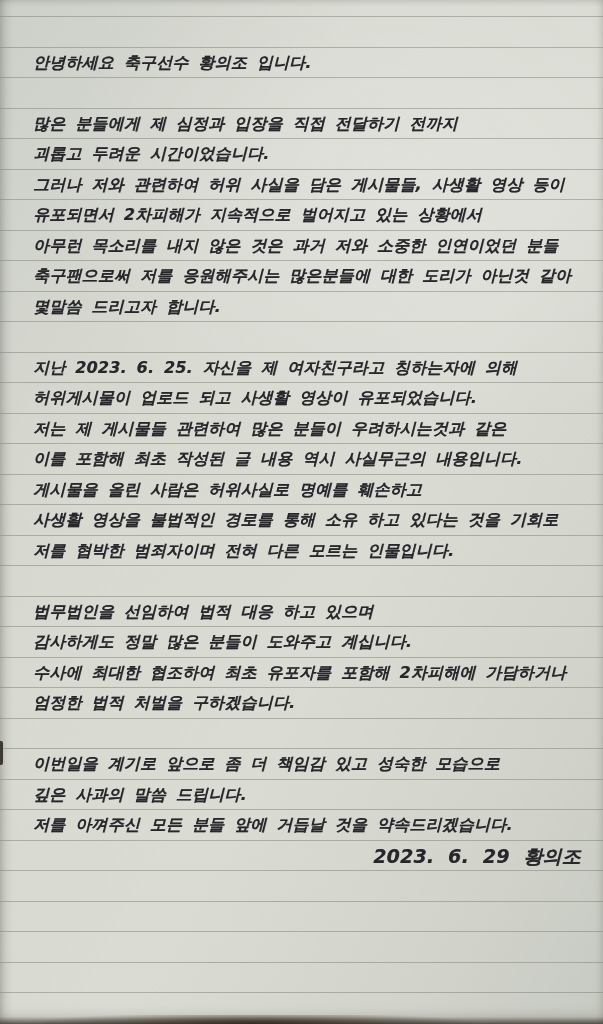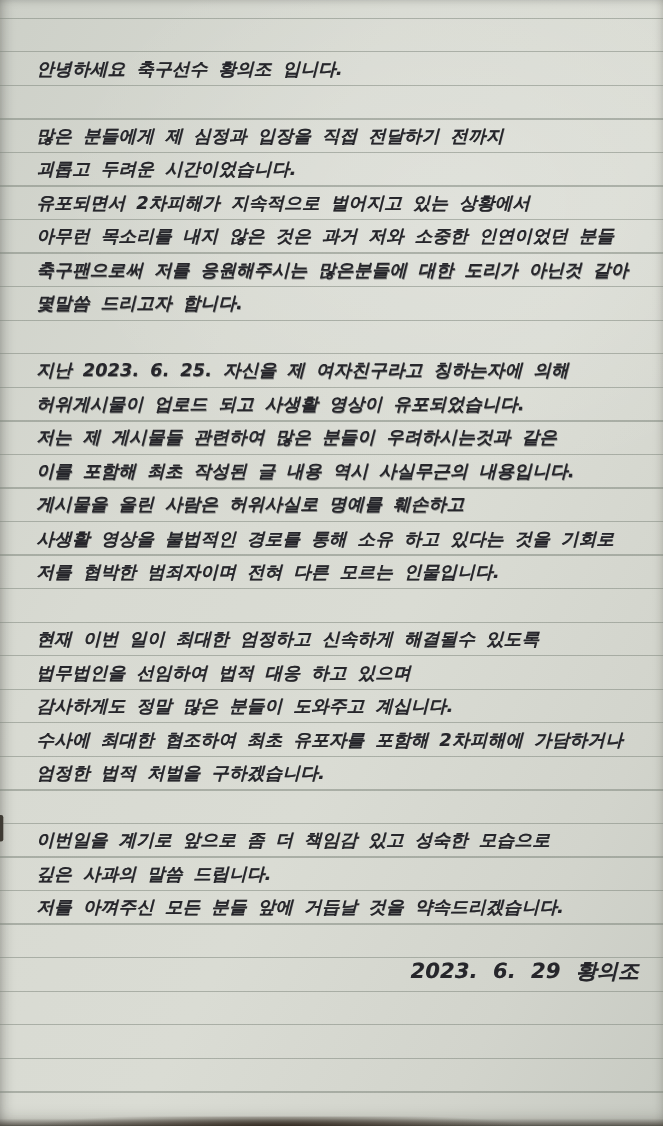--- a/index.html
+++ b/index.html
@@ -52,21 +52,21 @@
     overflow: hidden;
     color: #26262b;
     font-size: 16px;
     font-weight: 600;
     letter-spacing: 0.2px;
     word-spacing: 4px;
     text-shadow: 0.4px 0.4px 0.3px rgba(30,30,35,0.45);
   }
   .line.blank {  }
   .line.signature {
-    margin-top: 27px;
+    margin-top: 0;
     padding-right: 22px;
     text-align: right;
     font-size: 19px;
     word-spacing: 7px;
   }
   
   .bottom-edge {
     position: absolute;
     left: 0;
     right: 0;
@@ -92,36 +92,36 @@
 <div class="photo">
   <div class="rules"></div>
 
   <div class="text-layer">
     <div class="line blank"></div>
     <div class="line">안녕하세요 축구선수 황의조 입니다.</div>
 
     <div class="line blank"></div>
     <div class="line">많은 분들에게 제 심정과 입장을 직접 전달하기 전까지</div>
     <div class="line">괴롭고 두려운 시간이었습니다.</div>
+    <div class="line">그러나 저와 관련하여 허위 사실을 담은 게시물들, 사생활 영상 등이</div>
     <div class="line">유포되면서 2차피해가 지속적으로 벌어지고 있는 상황에서</div>
     <div class="line">아무런 목소리를 내지 않은 것은 과거 저와 소중한 인연이었던 분들</div>
     <div class="line">축구팬으로써 저를 응원해주시는 많은분들에 대한 도리가 아닌것 같아</div>
     <div class="line">몇말씀 드리고자 합니다.</div>
 
     <div class="line blank"></div>
     <div class="line">지난 2023. 6. 25. 자신을 제 여자친구라고 칭하는자에 의해</div>
     <div class="line">허위게시물이 업로드 되고 사생활 영상이 유포되었습니다.</div>
     <div class="line">저는 제 게시물들 관련하여 많은 분들이 우려하시는것과 같은</div>
     <div class="line">이를 포함해 최초 작성된 글 내용 역시 사실무근의 내용입니다.</div>
     <div class="line">게시물을 올린 사람은 허위사실로 명예를 훼손하고</div>
     <div class="line">사생활 영상을 불법적인 경로를 통해 소유 하고 있다는 것을 기회로</div>
     <div class="line">저를 협박한 범죄자이며 전혀 다른 모르는 인물입니다.</div>
 
     <div class="line blank"></div>
-    <div class="line">현재 이번 일이 최대한 엄정하고 신속하게 해결될수 있도록</div>
     <div class="line">법무법인을 선임하여 법적 대응 하고 있으며</div>
     <div class="line">감사하게도 정말 많은 분들이 도와주고 계십니다.</div>
     <div class="line">수사에 최대한 협조하여 최초 유포자를 포함해 2차피해에 가담하거나</div>
     <div class="line">엄정한 법적 처벌을 구하겠습니다.</div>
 
     <div class="line blank"></div>
     <div class="line">이번일을 계기로 앞으로 좀 더 책임감 있고 성숙한 모습으로</div>
     <div class="line">깊은 사과의 말씀 드립니다.</div>
     <div class="line">저를 아껴주신 모든 분들 앞에 거듭날 것을 약속드리겠습니다.</div>
 

